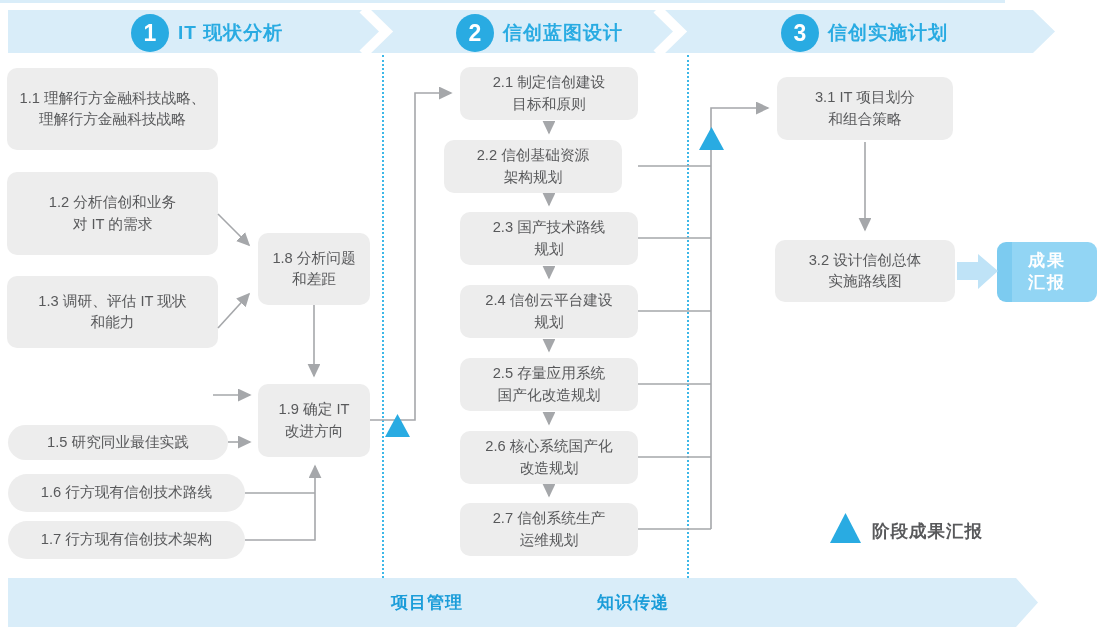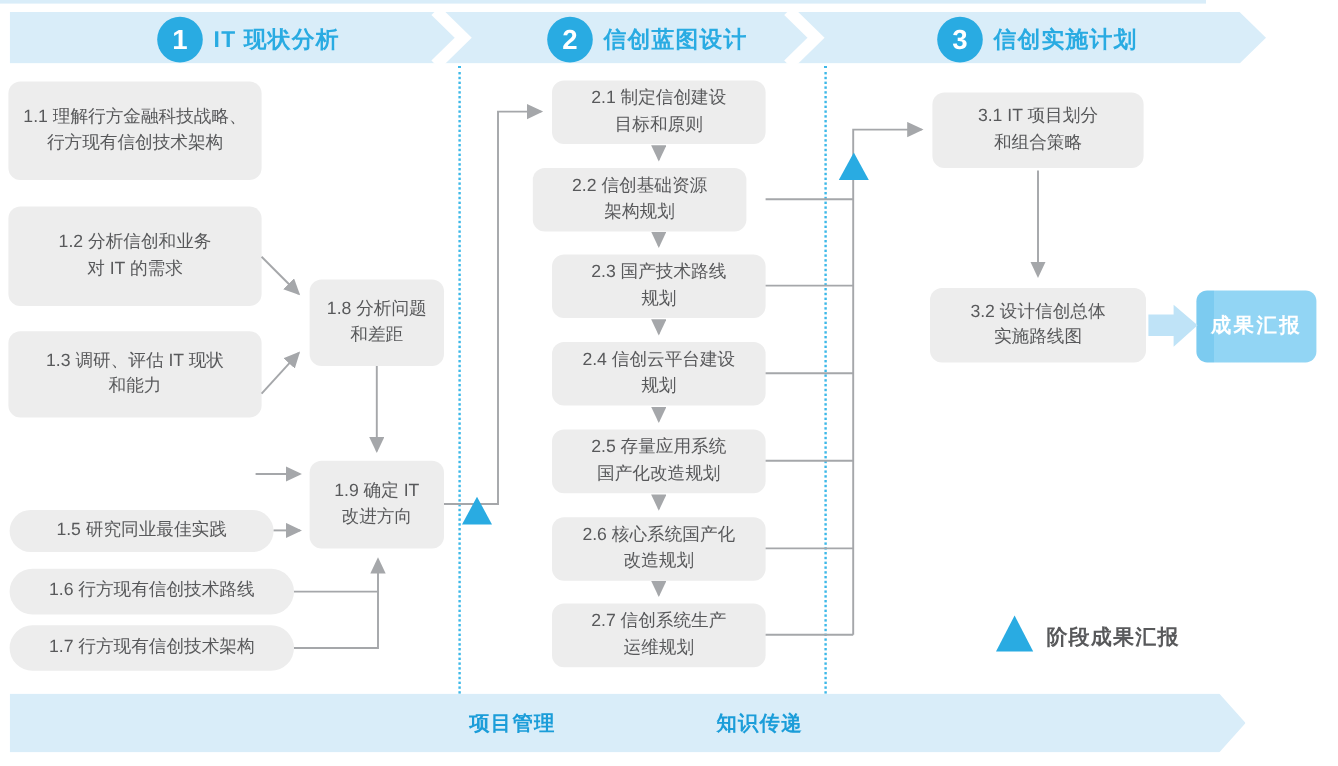--- a/index.html
+++ b/index.html
@@ -18,21 +18,21 @@
   .gbox{position:absolute;background:#ededed;border-radius:10px;color:#58595b;
         display:flex;flex-direction:column;justify-content:center;align-items:center;
         text-align:center;font-size:14.7px;line-height:1.45;z-index:3;}
   .gbox span{display:block;white-space:nowrap;}
   .pill{border-radius:19px;}
   .svglayer{position:absolute;left:0;top:0;z-index:4;pointer-events:none;}
   .flabel{position:absolute;top:591px;width:120px;text-align:center;font-size:17px;
           font-weight:bold;color:#1b9dd9;z-index:3;letter-spacing:1px;}
   .result{position:absolute;left:997px;top:242px;width:100px;height:60px;border-radius:9px;
           background:linear-gradient(to right,#7ccbf0 0,#7ccbf0 15px,#92d5f4 15px);
-          color:#fff;font-size:17px;font-weight:bold;display:flex;flex-direction:row;
+          color:#fff;font-size:17px;font-weight:bold;display:flex;flex-direction:column;
           justify-content:center;align-items:center;line-height:1.3;z-index:3;letter-spacing:2px;}
   .legendlabel{position:absolute;left:872px;top:519px;font-size:17.5px;font-weight:bold;
                color:#58595b;z-index:3;letter-spacing:1px;}
 </style>
 </head>
 <body>
 
 <div class="stage">
 
   <div class="topstrip"></div>
@@ -52,21 +52,21 @@
   <div class="phase" style="left:781px">
     <div class="badge">3</div>
     <div class="ptitle">信创实施计划</div>
   </div>
 
   <div class="dotline" style="left:382px"></div>
   <div class="dotline" style="left:687px"></div>
 
   <div class="gbox" style="left:7px;top:68px;width:211px;height:82px">
     <span>1.1 理解行方金融科技战略、</span>
-    <span>行方现有信创技术架构</span>
+    <span>理解行方金融科技战略</span>
   </div>
   <div class="gbox" style="left:7px;top:172px;width:211px;height:83px">
     <span>1.2 分析信创和业务</span>
     <span>对 IT 的需求</span>
   </div>
   <div class="gbox" style="left:7px;top:276px;width:211px;height:72px">
     <span>1.3 调研、评估 IT 现状</span>
     <span>和能力</span>
   </div>
   <div class="gbox pill" style="left:8px;top:425px;width:220px;height:35px">

